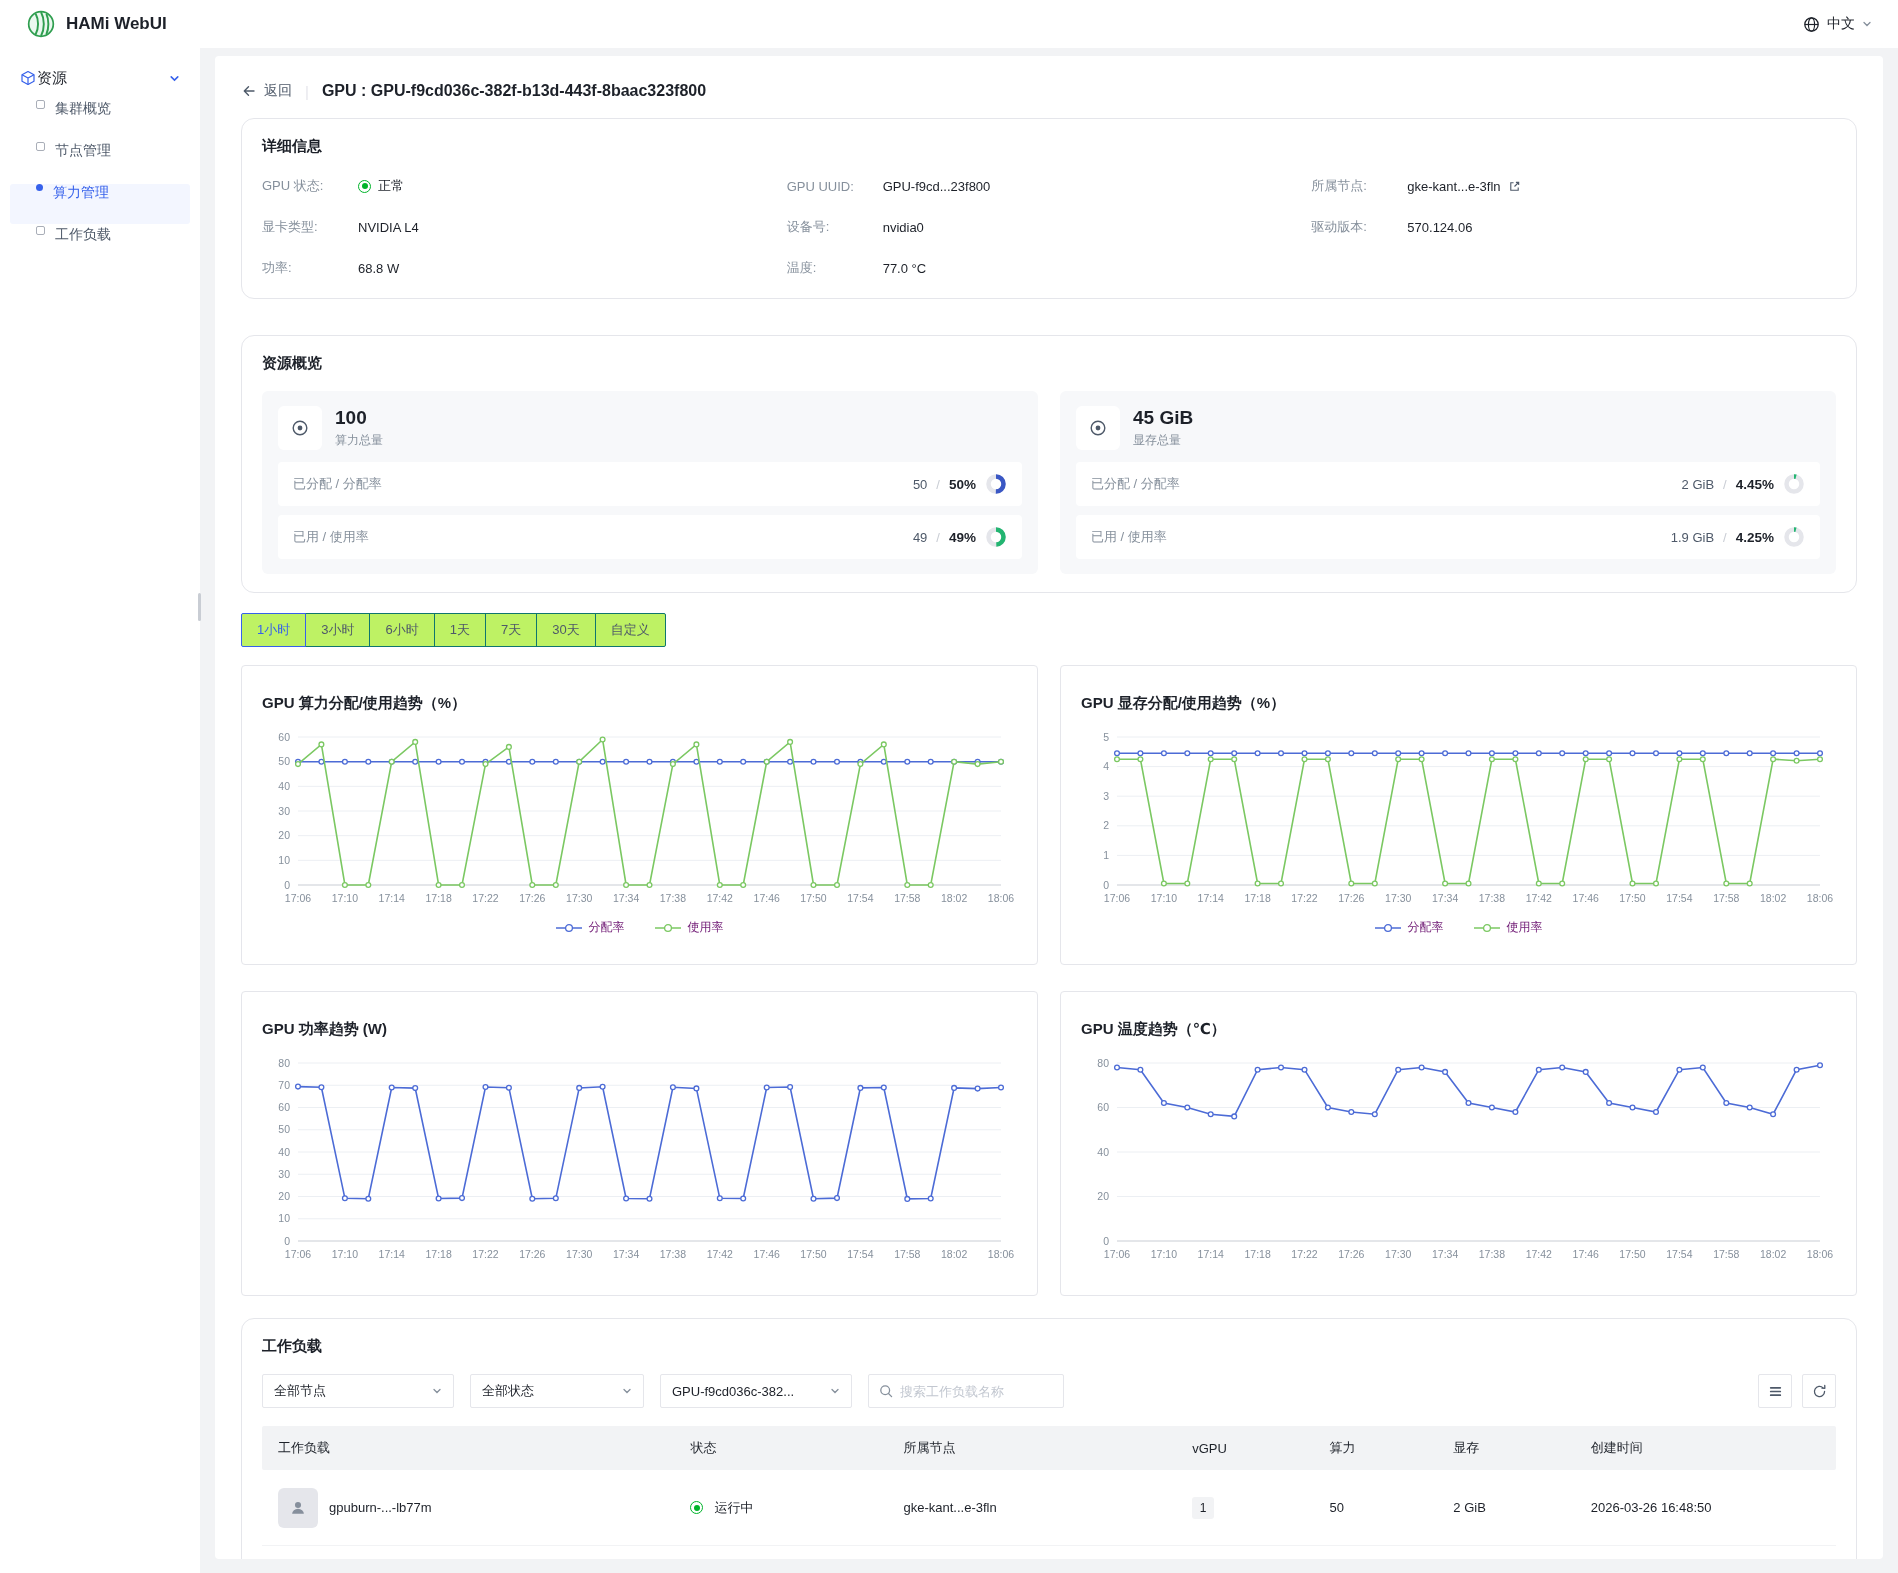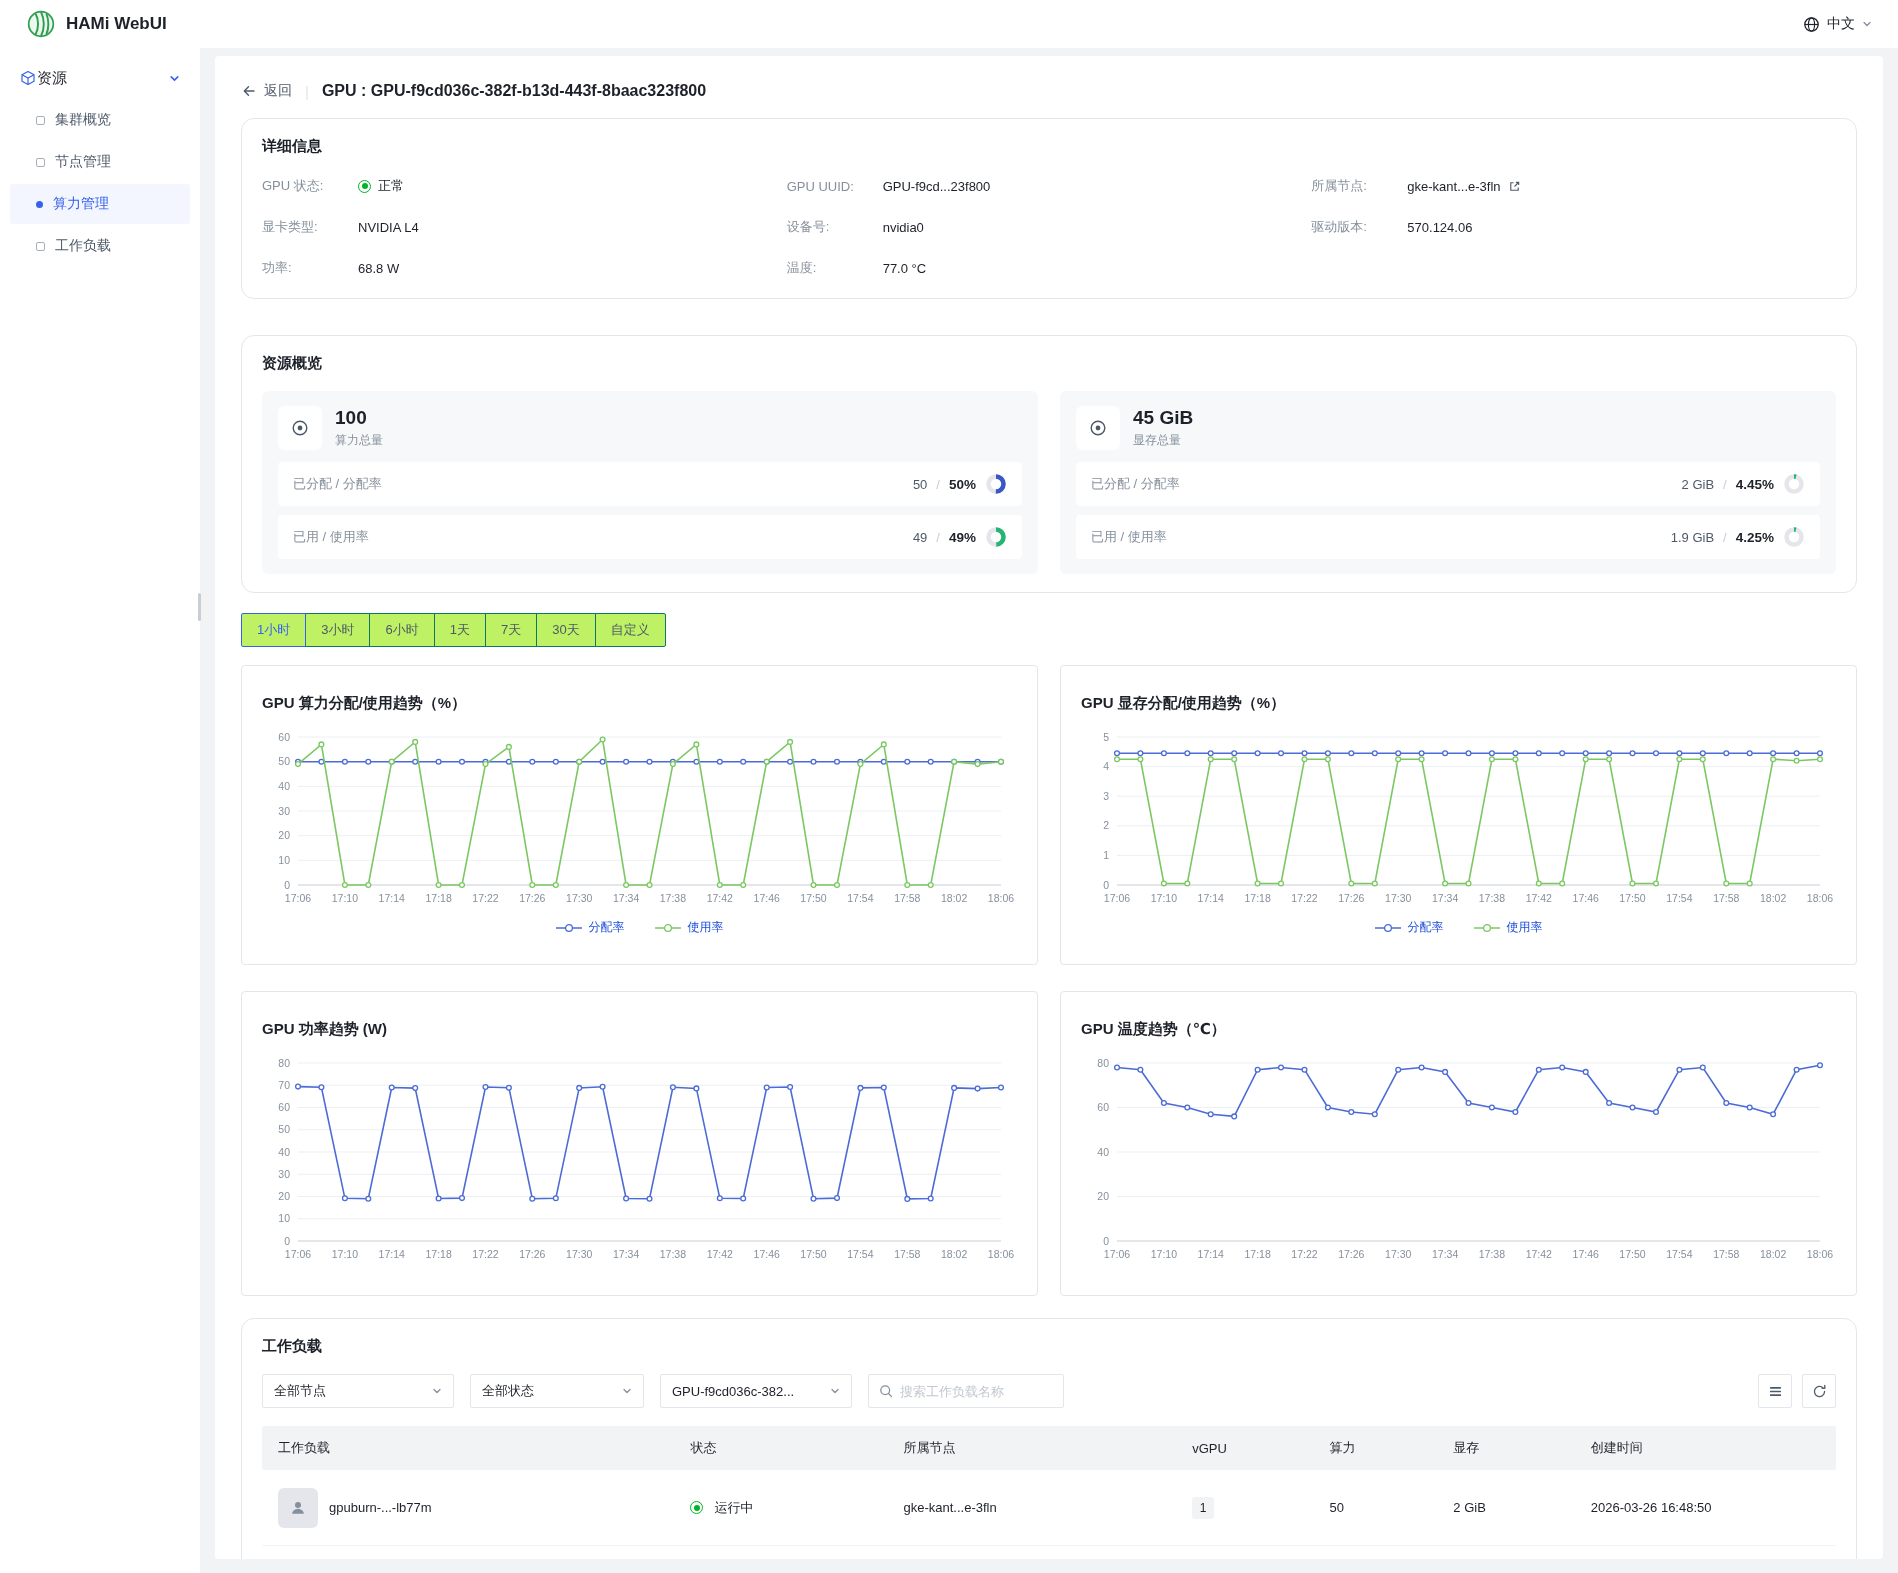--- a/index.html
+++ b/index.html
@@ -9,21 +9,21 @@
   .topbar{height:48px;background:#fff;display:flex;align-items:center;justify-content:space-between;padding:0 26px}
   .brand{display:flex;align-items:center;gap:10px;font-size:17px;font-weight:700}
   .lang{display:flex;align-items:center;gap:7px;font-size:14px;color:#1d2129;cursor:pointer}
   .lang .chev{color:#86909c}
   
   .body-row{display:flex;height:1525px}
   .sidebar{width:200px;background:#fff;padding:10px 10px;position:relative;flex-shrink:0}
   .side-group{display:flex;align-items:center;gap:1px;height:40px;padding:0 10px;font-size:15px;font-weight:500;cursor:pointer}
   .side-group .grp-ico{color:#3661eb}
   .side-group .chev{margin-left:auto;color:#3661eb}
-  .side-item{display:flex;align-items:center;gap:10px;height:40px;padding:0 8px 0 26px;font-size:14px;color:#4e5969;border-radius:3px;cursor:pointer;margin-top:2px}
+  .side-item{display:flex;gap:10px;height:40px;padding:0 8px 0 26px;font-size:14px;color:#4e5969;border-radius:3px;cursor:pointer;margin-top:2px}
   .side-item .bullet{width:9px;height:9px;border:1.5px solid #a9aeb8;border-radius:2px;flex-shrink:0}
   .side-item.active{background:#f3f6ff;color:#3661eb}
   .side-item.active .bullet{width:7px;height:7px;border:none;background:#3661eb;border-radius:50%}
   .resize-handle{position:absolute;right:-1px;top:545px;width:3px;height:28px;background:#c9cdd4;border-radius:2px;cursor:col-resize}
   .main{flex:1;padding:8px 15px 14px;overflow:hidden}
   .wrapper{background:#fff;border-radius:4px;height:100%;padding:8px 26px 24px;overflow:hidden}
   
   .page-header{display:flex;align-items:center;gap:13px;height:54px}
   .back{display:flex;align-items:center;gap:7px;color:#4e5969;font-size:14px;cursor:pointer}
   .vdiv{color:#e5e6eb;font-size:15px}
@@ -61,21 +61,21 @@
   .tab:last-child{border-radius:0 2px 2px 0}
   .tab.active{color:#3661eb;border-color:#3661eb;position:relative;z-index:1}
   
   .charts{display:grid;grid-template-columns:1fr 1fr;column-gap:22px;row-gap:26px}
   .chart-card{border:1px solid #e5e6eb;border-radius:4px;padding:28px 20px}
   .chart-title{font-size:15px;font-weight:600;margin-bottom:12px}
   .chart-svg{width:100%}
   .h1{height:186px}
   .h2{height:216px}
   .chart-svg text{font-size:10.5px;fill:#86909c}
-  .legend{display:flex;justify-content:center;gap:30px;margin-top:8px;font-size:12px;color:#1d4ed8}
+  .legend{display:flex;justify-content:center;gap:30px;margin-top:8px;font-size:12px;color:#701a75}
   .legend-item{display:flex;align-items:center;gap:7px;cursor:pointer}
   
   .wl-card{margin-top:22px}
   .wl-filters{display:flex;gap:16px;align-items:center}
   .select{height:34px;border:1px solid #e5e6eb;border-radius:2px;display:flex;align-items:center;padding:0 11px;font-size:13px;gap:8px;cursor:pointer;background:#fff;color:#1d2129}
   .select .txt{flex:1;white-space:nowrap;overflow:hidden;text-overflow:ellipsis}
   .select .chev{color:#86909c;flex-shrink:0}
   .sel-node{width:192px}.sel-status{width:174px}.sel-gpu{width:192px}
   .search{width:196px;height:34px;border:1px solid #e5e6eb;border-radius:2px;display:flex;align-items:center;padding:0 10px;gap:7px;color:#86909c}
   .search input{border:none;outline:none;font-size:13px;width:100%;color:#1d2129;background:transparent;font-family:inherit}

